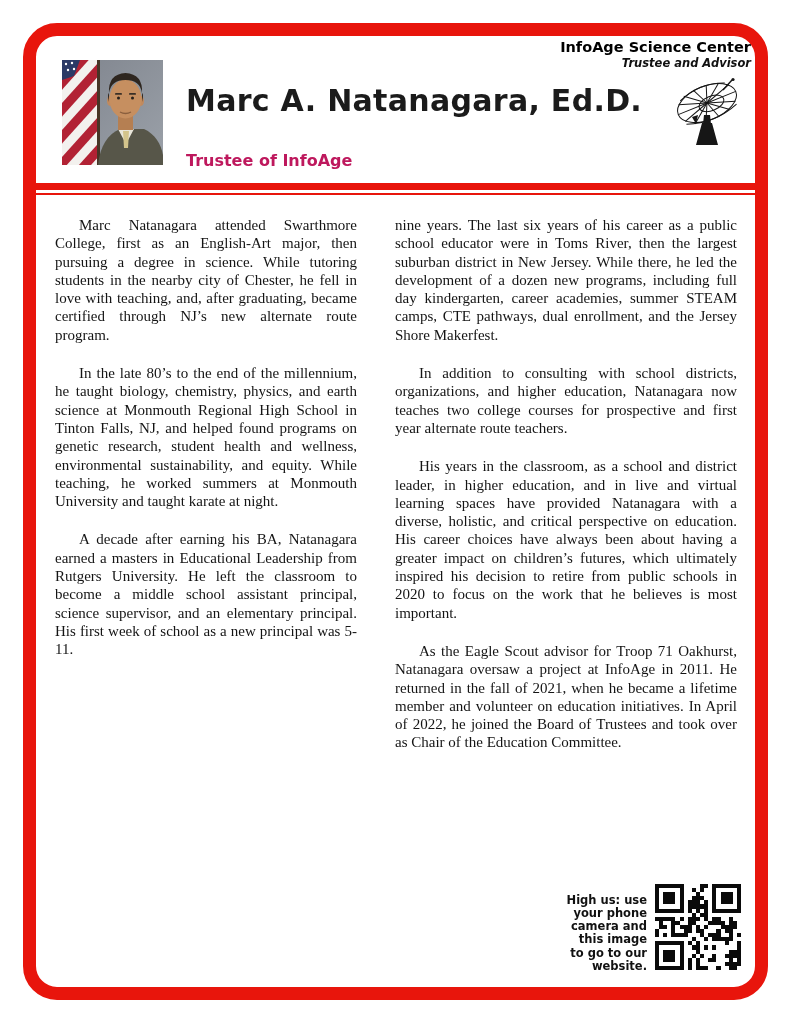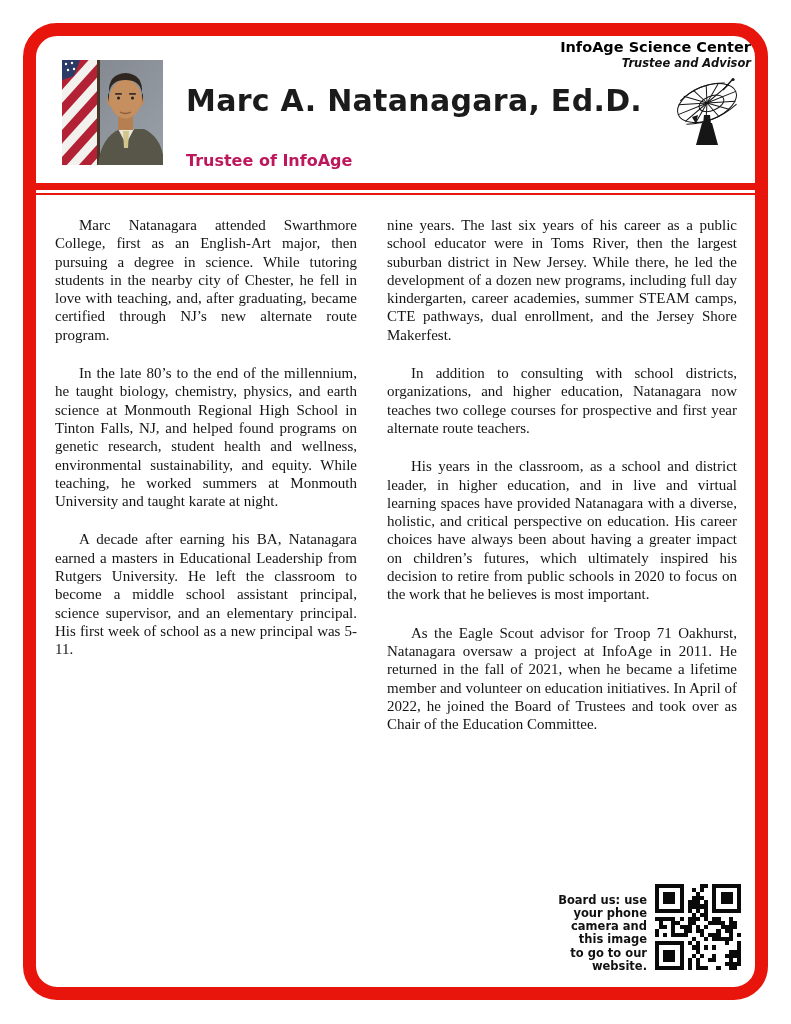--- a/index.html
+++ b/index.html
@@ -26,21 +26,21 @@
   }
   .org-block { position:absolute; right:4px; top:3px; text-align:right; }
   .org-name { font-family:"DejaVu Sans", sans-serif; font-weight:bold; font-size:14.5px; color:#000000; }
   .org-role { font-family:"DejaVu Sans", sans-serif; font-weight:bold; font-style:italic; font-size:11.5px; color:#111; margin-top:1px; }
   .dish-wrap { margin-top:7px; display:inline-block; }
   
   .rule-thick { height:7px; background:#e8150c; margin:0 -13px 0 -13px; }
   .rule-gap { height:3px; }
   .rule-thin { height:2px; background:#e8150c; margin:0 -13px 0 -13px; }
   
-  .columns { display:flex; gap:30px; margin:21px 18px 0 19px; }
+  .columns { display:flex; gap:38px; margin:21px 18px 0 19px; }
   .col { font-family:"Liberation Serif", serif; font-size:15px; line-height:18.3px;
          color:#141414; text-align:justify; }
   .col-left  { width:302px; flex:0 0 302px; }
   .col-right { flex:1; }
   .col p { text-indent:24px; margin-bottom:20px; }
   .col p.no-indent { text-indent:0; }
   
   .footer { position:absolute; right:12px; bottom:14px; display:flex; align-items:flex-start; gap:6px; }
   .qr-caption {
     width:95px; text-align:right; font-family:"DejaVu Sans", sans-serif;
@@ -161,21 +161,21 @@
       <div class="col col-right">
         <p class="no-indent">nine years. The last six years of his career as a public school educator were in Toms River, then the largest suburban district in New Jersey. While there, he led the development of a dozen new programs, including full day kindergarten, career academies, summer STEAM camps, CTE pathways, dual enrollment, and the Jersey Shore Makerfest.</p>
         <p>In addition to consulting with school districts, organizations, and higher education, Natanagara now teaches two college courses for prospective and first year alternate route teachers.</p>
         <p>His years in the classroom, as a school and district leader, in higher education, and in live and virtual learning spaces have provided Natanagara with a diverse, holistic, and critical perspective on education. His career choices have always been about having a greater impact on children’s futures, which ultimately inspired his decision to retire from public schools in 2020 to focus on the work that he believes is most important.</p>
         <p>As the Eagle Scout advisor for Troop 71 Oakhurst, Natanagara oversaw a project at InfoAge in 2011. He returned in the fall of 2021, when he became a lifetime member and volunteer on education initiatives. In April of 2022, he joined the Board of Trustees and took over as Chair of the Education Committee.</p>
       </div>
     </div>
 
     <div class="footer">
       <div class="qr-caption">
-        <div>Board us: use</div>
+        <div>High us: use</div>
         <div>your phone</div>
         <div>camera and</div>
         <div>this image</div>
         <div>to go to our</div>
         <div>website.</div>
       </div>
       <div class="qr-box">
         <svg id="qr-svg" width="90" height="86" viewBox="0 0 21 21" shape-rendering="crispEdges">
             <rect x="0" y="0" width="1" height="1" fill="#0a0a0a"></rect>
             <rect x="1" y="0" width="1" height="1" fill="#0a0a0a"></rect>

